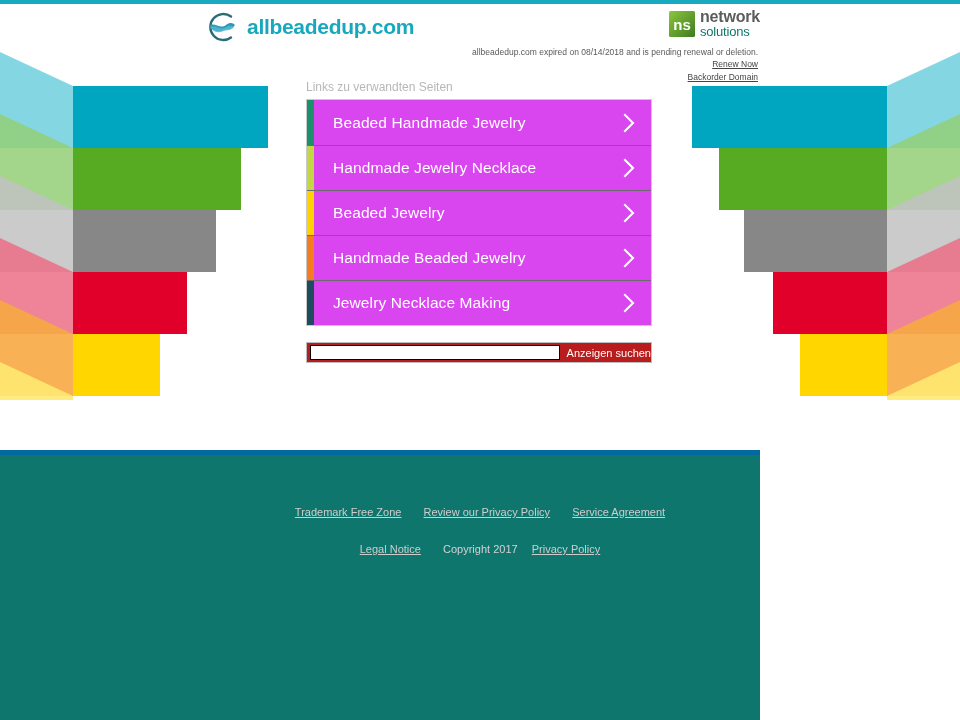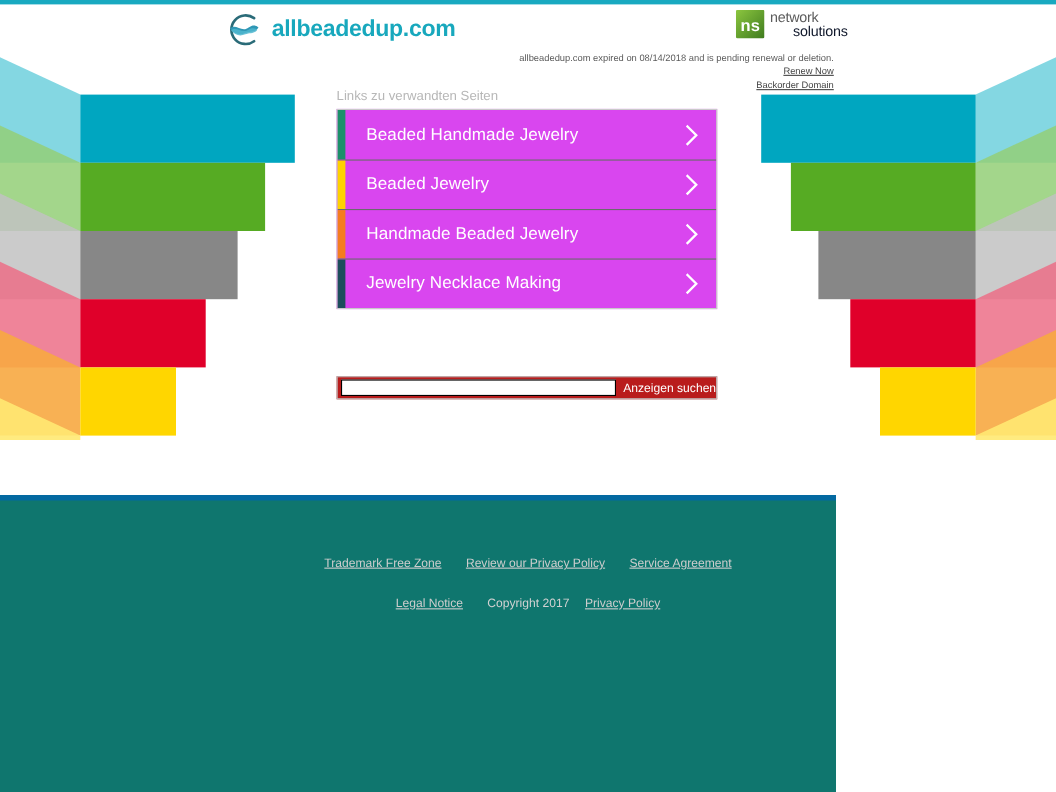--- a/index.html
+++ b/index.html
@@ -71,31 +71,30 @@
     left: 669px;
     top: 9px;
     display: flex;
     align-items: center;
     gap: 5px;
   }
   #ns-mark { width: 26px; height: 26px; display: block; }
   #ns-word { line-height: 1.02; }
   #ns-word .l1 {
     display: block;
-    font-size: 13px;
+    font-size: 16px;
     color: #5c5c5c;
-    font-weight: normal;
+    font-weight: bold;
     letter-spacing: -0.2px;
   }
   #ns-word .l2 {
     display: block;
     font-size: 13px;
-    color: #0f172a;
+    color: #0f766e;
     letter-spacing: -0.2px;
-    margin-left: 21px;
   }
 
   #expiry-block {
     position: absolute;
     right: 202px;
     top: 46px;
     text-align: right;
     width: 560px;
   }
   #expiry-text {
@@ -311,20 +310,27 @@
   <div id="links-panel">
 
     <div class="link-row">
       <span class="accent" style="background:#1c8f6b"></span>
       <span class="link-label">Beaded Handmade Jewelry</span>
       <svg class="chev" viewBox="0 0 16 22" xmlns="http://www.w3.org/2000/svg">
         <polyline points="4,3 12,11 4,19" fill="none" stroke="#ffffff" stroke-width="2.1" stroke-linecap="square"></polyline>
       </svg>
     </div>
 
+    <div class="link-row">
+      <span class="accent" style="background:#c3d744"></span>
+      <span class="link-label">Handmade Jewelry Necklace</span>
+      <svg class="chev" viewBox="0 0 16 22" xmlns="http://www.w3.org/2000/svg">
+        <polyline points="4,3 12,11 4,19" fill="none" stroke="#ffffff" stroke-width="2.1" stroke-linecap="square"></polyline>
+      </svg>
+    </div>
 
     <div class="link-row">
       <span class="accent" style="background:#ffd200"></span>
       <span class="link-label">Beaded Jewelry</span>
       <svg class="chev" viewBox="0 0 16 22" xmlns="http://www.w3.org/2000/svg">
         <polyline points="4,3 12,11 4,19" fill="none" stroke="#ffffff" stroke-width="2.1" stroke-linecap="square"></polyline>
       </svg>
     </div>
 
     <div class="link-row">

